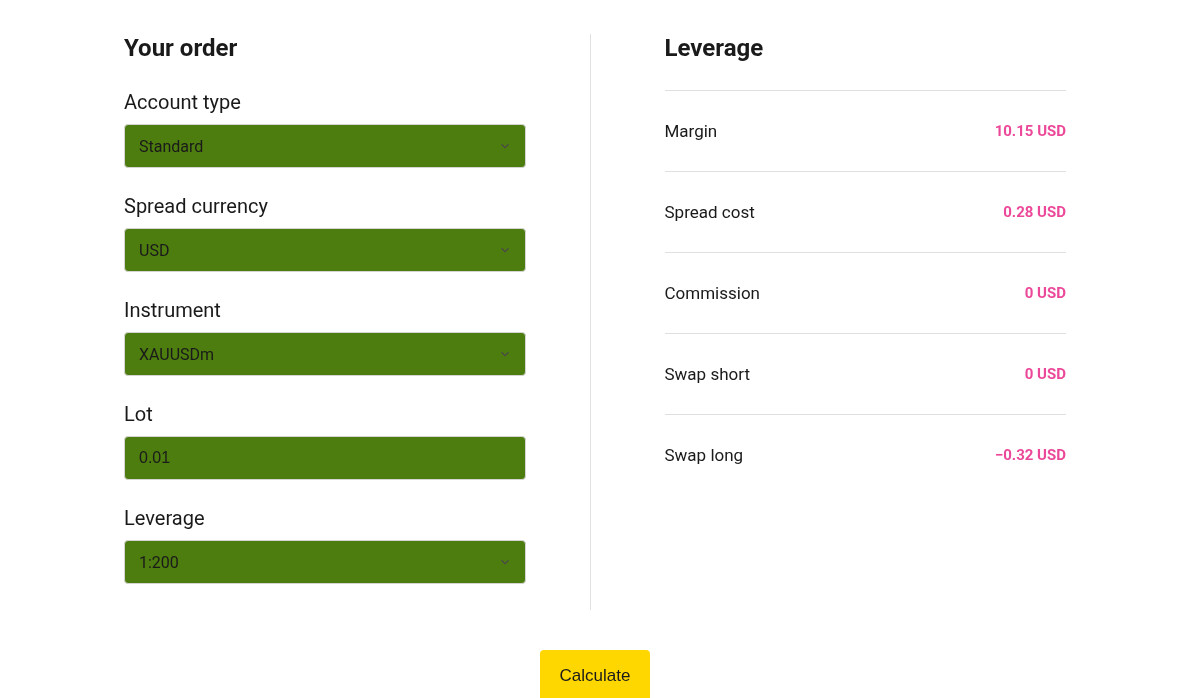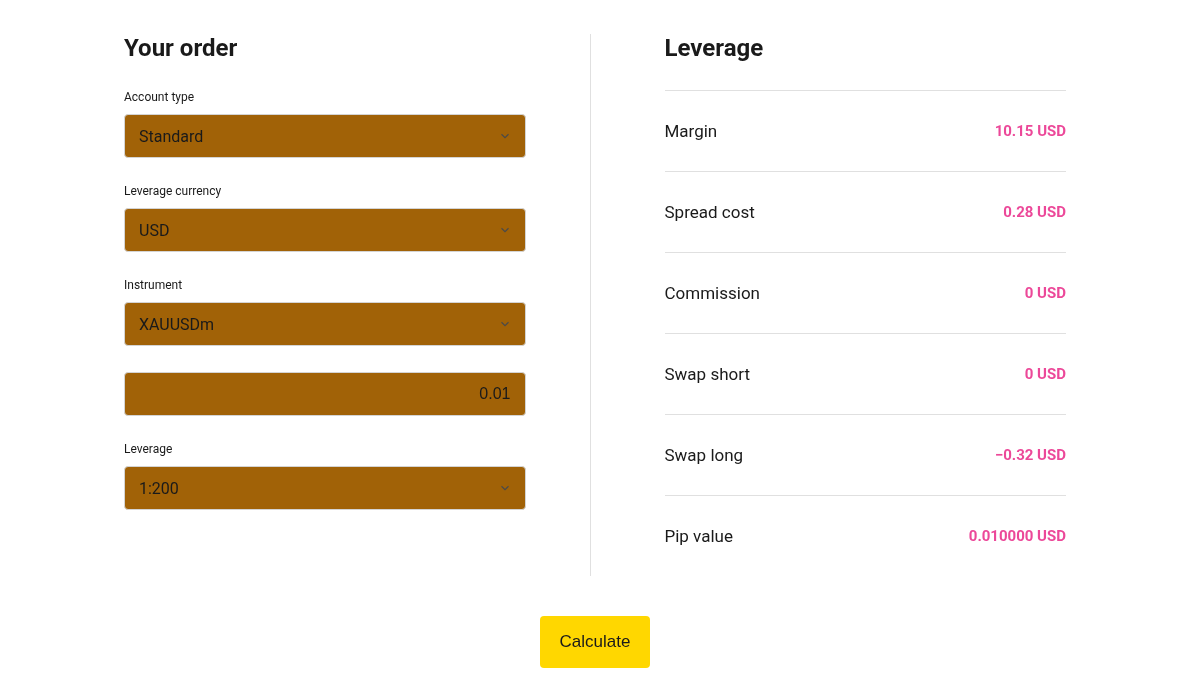--- a/index.html
+++ b/index.html
@@ -33,43 +33,42 @@
       font-size: 24px;
       font-weight: 700;
       margin-bottom: 28px;
       color: #1a1a1a;
     }
     .form-group {
       margin-bottom: 26px;
     }
     .form-label {
       display: block;
-      font-size: 12px;
+      font-size: 20px;
       color: #1a1a1a;
       margin-bottom: 10px;
     }
     .select-wrapper {
       position: relative;
     }
     .form-select, .form-input {
       width: 100%;
       height: 44px;
       padding: 0 14px;
       font-size: 16px;
       color: #1a1a1a;
-      background: #a16207;
+      background: #4d7c0f;
       border: 1px solid #d4d4d4;
       border-radius: 4px;
       appearance: none;
       -webkit-appearance: none;
       outline: none;
       cursor: pointer;
       display: flex;
       align-items: center;
-      text-align: right;
     }
     .form-input {
       cursor: text;
     }
     .chevron-icon {
       position: absolute;
       right: 14px;
       top: 50%;
       transform: translateY(-50%);
       pointer-events: none;
@@ -123,21 +122,21 @@
         <div class="form-select">
           <span>Standard</span>
         </div>
         <svg class="chevron-icon" viewBox="0 0 24 24" fill="none" stroke="currentColor" stroke-width="2">
             <polyline points="6 9 12 15 18 9"></polyline>
           </svg>
       </div>
     </div>
 
     <div class="form-group">
-      <label class="form-label">Leverage currency</label>
+      <label class="form-label">Spread currency</label>
       <div class="select-wrapper">
         <div class="form-select">
           <span>USD</span>
         </div>
         <svg class="chevron-icon" viewBox="0 0 24 24" fill="none" stroke="currentColor" stroke-width="2">
             <polyline points="6 9 12 15 18 9"></polyline>
           </svg>
       </div>
     </div>
 
@@ -147,20 +146,21 @@
         <div class="form-select">
           <span>XAUUSDm</span>
         </div>
         <svg class="chevron-icon" viewBox="0 0 24 24" fill="none" stroke="currentColor" stroke-width="2">
             <polyline points="6 9 12 15 18 9"></polyline>
           </svg>
       </div>
     </div>
 
     <div class="form-group">
+      <label class="form-label">Lot</label>
       <input type="text" class="form-input" value="0.01" style="">
     </div>
 
     <div class="form-group">
       <label class="form-label">Leverage</label>
       <div class="select-wrapper">
         <div class="form-select">
           <span>1:200</span>
         </div>
         <svg class="chevron-icon" viewBox="0 0 24 24" fill="none" stroke="currentColor" stroke-width="2">
@@ -185,23 +185,19 @@
       <span class="results-label">Commission</span>
       <span class="results-value">0 USD</span>
     </div>
     <div class="results-row">
       <span class="results-label">Swap short</span>
       <span class="results-value">0 USD</span>
     </div>
     <div class="results-row">
       <span class="results-label">Swap long</span>
       <span class="results-value">−0.32 USD</span>
-    </div>
-    <div class="results-row">
-      <span class="results-label">Pip value</span>
-      <span class="results-value">0.010000 USD</span>
     </div>
   </div>
 </div>
 
 <div class="button-row">
   <button class="calc-button">Calculate</button>
 </div>
 
 </body></html>

